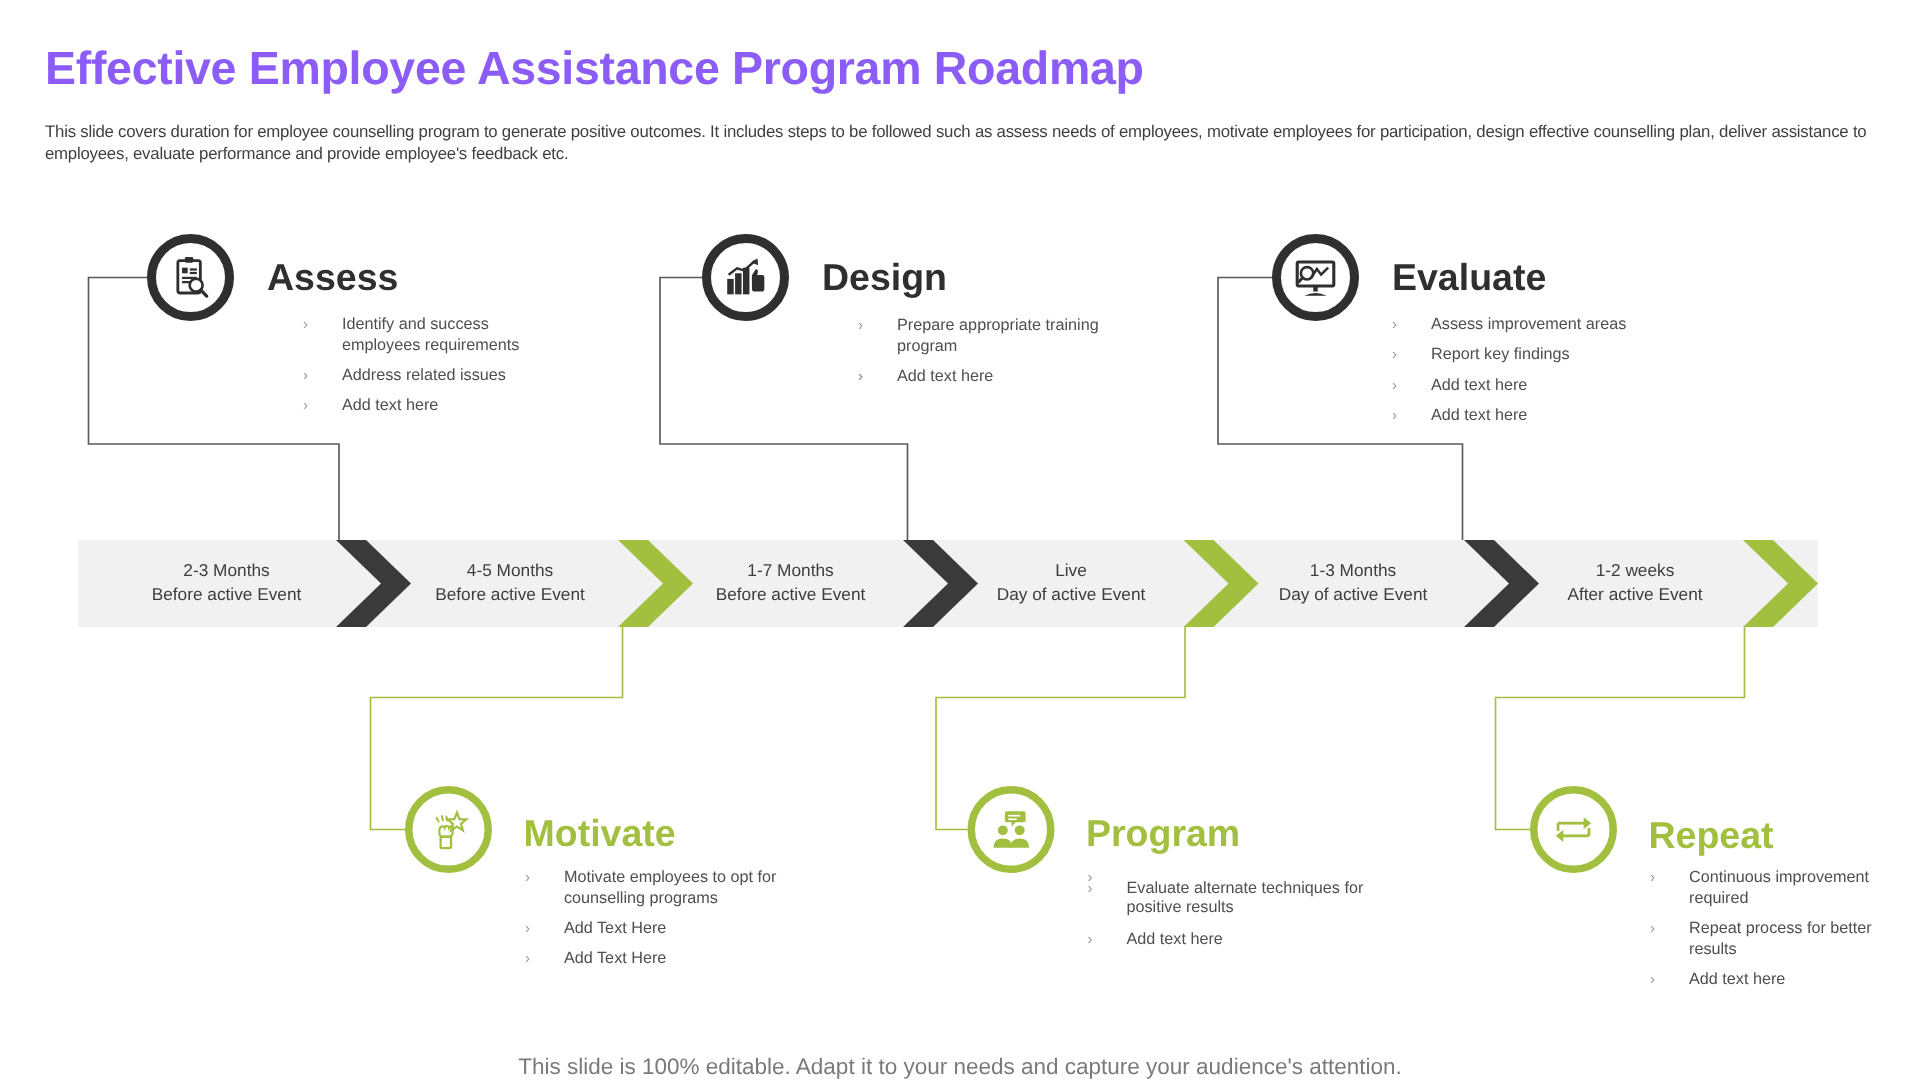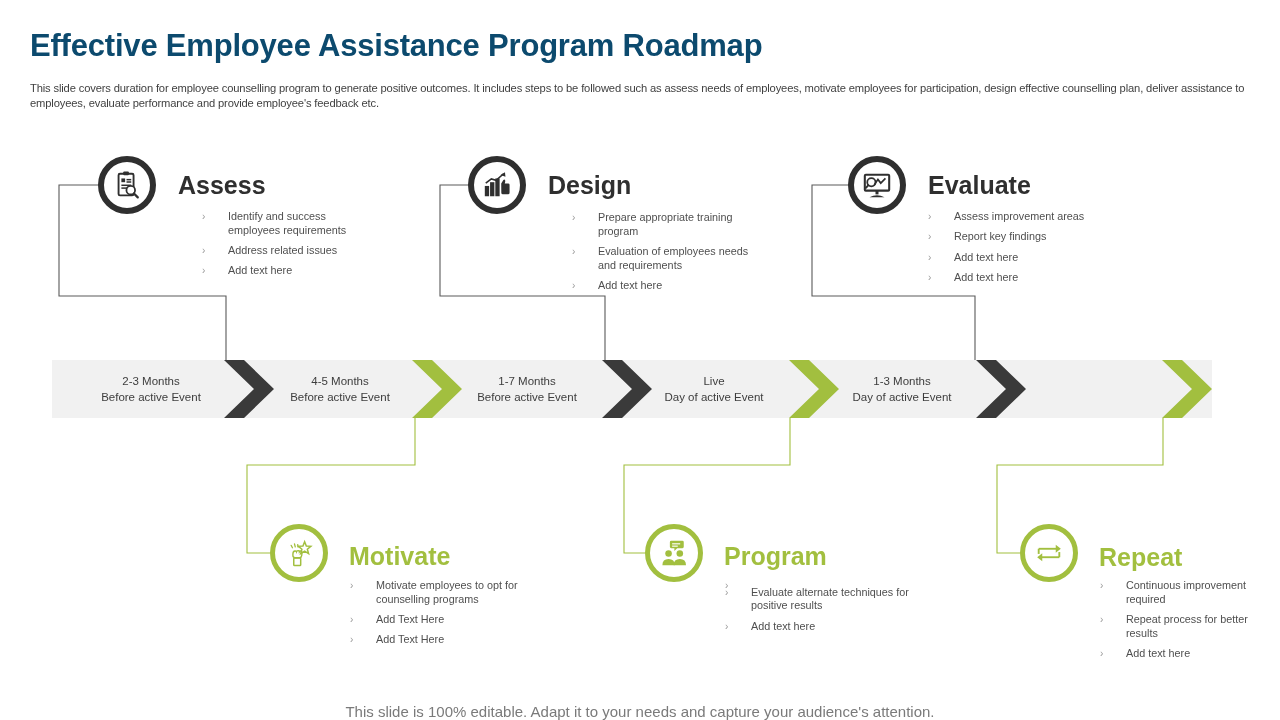--- a/index.html
+++ b/index.html
@@ -19,21 +19,21 @@
     overflow: hidden;
   }
 
   
   .slide-title {
     position: absolute;
     left: 30px;
     top: 28px;
     font-size: 31px;
     font-weight: bold;
-    color: #0c4a6e;
+    color: #8b5cf6;
     letter-spacing: -0.2px;
     white-space: nowrap;
   }
   .slide-subtitle {
     position: absolute;
     left: 30px;
     top: 81px;
     width: 1215px;
     font-size: 11.2px;
     line-height: 15px;
@@ -215,20 +215,24 @@
     <div>Before  active Event</div>
   </div>
   <div class="seg-label" style="left:614px;">
     <div>Live</div>
     <div>Day of active Event</div>
   </div>
   <div class="seg-label" style="left:802px;">
     <div>1-3 Months</div>
     <div>Day of active Event</div>
   </div>
+  <div class="seg-label" style="left:990px;">
+    <div>1-2 weeks</div>
+    <div>After active Event</div>
+  </div>
 
   <div class="step" style="left:98px; top:156px;">
     <div class="step-icon dark">
       <svg width="30" height="30" viewBox="0 0 32 32">
         <rect x="7" y="4" width="16" height="23" rx="1.5" fill="none" stroke="#2f2f2f" stroke-width="2"></rect>
         <rect x="12" y="1.5" width="6" height="4" rx="1" fill="#2f2f2f"></rect>
         <rect x="10" y="9" width="4" height="4" fill="#2f2f2f"></rect>
         <rect x="15.5" y="9.5" width="5" height="1.6" fill="#2f2f2f"></rect>
         <rect x="15.5" y="12" width="5" height="1.6" fill="#2f2f2f"></rect>
         <rect x="10" y="15.5" width="10.5" height="1.6" fill="#2f2f2f"></rect>
@@ -252,21 +256,21 @@
         <rect x="8.6" y="13" width="4.6" height="15" fill="#2f2f2f"></rect>
         <rect x="14.2" y="9" width="4.6" height="19" fill="#2f2f2f"></rect>
         <polyline points="4,14 10,9.5 15,11 23,4" fill="none" stroke="#2f2f2f" stroke-width="1.7"></polyline>
         <polygon points="24.5,2.5 25,7.2 19.8,5.2" fill="#2f2f2f"></polygon>
         <path d="M20.5 14.5 L22.6 11 q1.2 -1.6 2 -0.3 q0.6 1 -0.3 3.6 l3.6 0 q1.5 0 1.5 1.5 l0 8.5 q0 1.6 -1.6 1.6 l-5.6 0 q-1.6 0 -1.6 -1.6 Z" fill="#2f2f2f"></path>
       </svg>
     </div>
     <div class="step-title dark" style="left:80px; top:15px;">Design</div>
     <ul class="bullets" style="left:104px; top:55px; width:180px;">
       <li><span class="chev-mark">›</span><span>Prepare appropriate training program</span></li>
-      <li><span class="chev-mark">›</span><span>Evaluation of employees needs and requirements</span></li>
+      <li><span class="chev-mark">›</span></li>
       <li><span class="chev-mark">›</span><span>Add text here</span></li>
     </ul>
   </div>
 
   <div class="step" style="left:848px; top:156px;">
     <div class="step-icon dark">
       <svg width="30" height="30" viewBox="0 0 32 32">
         <rect x="3" y="5" width="26" height="17" rx="1" fill="none" stroke="#2f2f2f" stroke-width="2.2"></rect>
         <polyline points="13,16 17,10 20,14 25,9" fill="none" stroke="#2f2f2f" stroke-width="1.8"></polyline>
         <circle cx="10" cy="13" r="4.4" fill="none" stroke="#2f2f2f" stroke-width="1.9"></circle>

